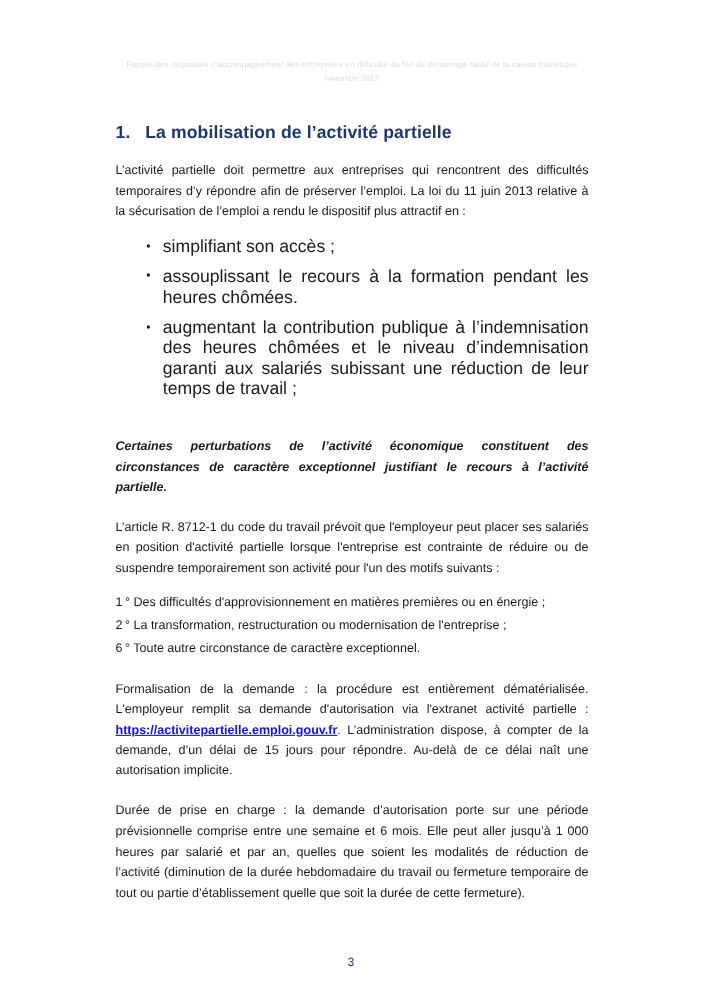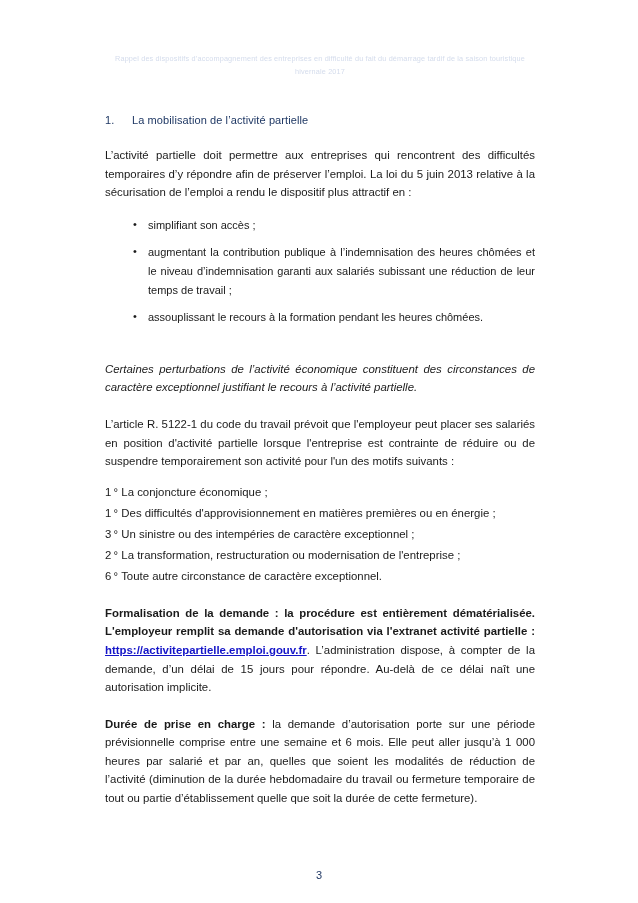--- a/index.html
+++ b/index.html
@@ -41,58 +41,58 @@
 
   
   .content {
     position: absolute;
     left: 105px;
     top: 84px;
     width: 430px;
   }
 
   h1.section-title {
-    font-size: 11px;
-    font-weight: normal;
+    font-size: 16px;
+    font-weight: bold;
     color: #1f3864;
     margin: 0 0 16px 0;
     line-height: 19px;
     letter-spacing: 0.1px;
   }
   h1.section-title .num {
     display: inline-block;
     width: 27px;
   }
 
   p.body {
     font-size: 11.4px;
     line-height: 18.6px;
     margin: 0 0 11px 0;
     text-align: justify;
     color: #1a1a1a;
   }
 
   p.bi {
-    font-weight: normal;
+    font-weight: bold;
     font-style: italic;
   }
 
-  .lead-b { font-weight: bold; }
+  .lead-b { font-weight: normal; }
 
   
   ul.bullets {
     list-style: none;
     margin: 14px 0 16px 0;
     padding: 0;
   }
   ul.bullets > li {
     position: relative;
     margin: 0 0 9px 0;
     padding-left: 43px;
-    font-size: 11px;
+    font-size: 16px;
     line-height: 18.6px;
     text-align: justify;
     color: #1a1a1a;
   }
   ul.bullets > li:last-child { margin-bottom: 0; }
   ul.bullets > li::before {
     content: "\2022";
     position: absolute;
     left: 28px;
     top: -1px;
@@ -138,40 +138,38 @@
 <div class="page">
 
   <div class="doc-header">Rappel des dispositifs d’accompagnement des entreprises en difficulté  du  fait du démarrage tardif de la saison touristique hivernale  2017</div>
 
   <div class="content">
 
     <h1 class="section-title">
       <span class="num">1.</span><span>La mobilisation de l’activité partielle</span>
     </h1>
 
-    <p class="body">L’activité partielle doit permettre aux entreprises qui rencontrent des difficultés temporaires d’y répondre afin de préserver l’emploi. La loi du 5 juin 2013 relative à la sécurisation de l’emploi a rendu le dispositif plus attractif en :</p>
+    <p class="body">L’activité partielle doit permettre aux entreprises qui rencontrent des difficultés temporaires d’y répondre afin de préserver l’emploi. La loi du 11 juin 2013 relative à la sécurisation de l’emploi a rendu le dispositif plus attractif en :</p>
 
     <ul class="bullets">
       <li>simplifiant son accès ;</li>
+      <li>assouplissant le recours à la formation pendant les heures chômées.</li>
       <li>augmentant  la contribution publique à l’indemnisation des heures chômées et le niveau d’indemnisation garanti aux salariés subissant une réduction de leur temps de travail ;</li>
-      <li>assouplissant le recours à la formation pendant les heures chômées.</li>
     </ul>
 
     <div class="gap-lg"></div>
 
     <p class="body bi">Certaines perturbations de l’activité économique constituent des circonstances de caractère exceptionnel justifiant le recours à l’activité partielle.</p>
 
     <div class="gap-sm"></div>
 
-    <p class="body">L’article R. 5122-1 du code du travail prévoit que l'employeur peut placer ses salariés en position d'activité partielle lorsque l'entreprise est contrainte de réduire ou de suspendre temporairement son activité pour l'un des motifs suivants :</p>
+    <p class="body">L’article R. 8712-1 du code du travail prévoit que l'employeur peut placer ses salariés en position d'activité partielle lorsque l'entreprise est contrainte de réduire ou de suspendre temporairement son activité pour l'un des motifs suivants :</p>
 
     <div class="motifs">
-      <div class="motif">1 ° La conjoncture économique ;</div>
       <div class="motif">1 ° Des difficultés d'approvisionnement en matières premières ou en énergie ;</div>
-      <div class="motif">3 ° Un sinistre ou des intempéries de caractère exceptionnel ;</div>
       <div class="motif">2 ° La transformation, restructuration ou modernisation de l'entreprise ;</div>
       <div class="motif">6 ° Toute autre circonstance de caractère exceptionnel.</div>
     </div>
 
     <div class="gap-lg"></div>
 
     <p class="body"><span class="lead-b">Formalisation de la demande : la procédure est entièrement dématérialisée. L'employeur remplit sa demande d'autorisation via l'extranet activité partielle :</span> <a class="extranet-link" href="#">https://activitepartielle.emploi.gouv.fr</a><span>. L’administration dispose, à compter de la demande, d’un délai de 15 jours pour répondre. Au-delà de ce délai naît une autorisation implicite.</span></p>
 
     <div class="gap-sm"></div>
 

